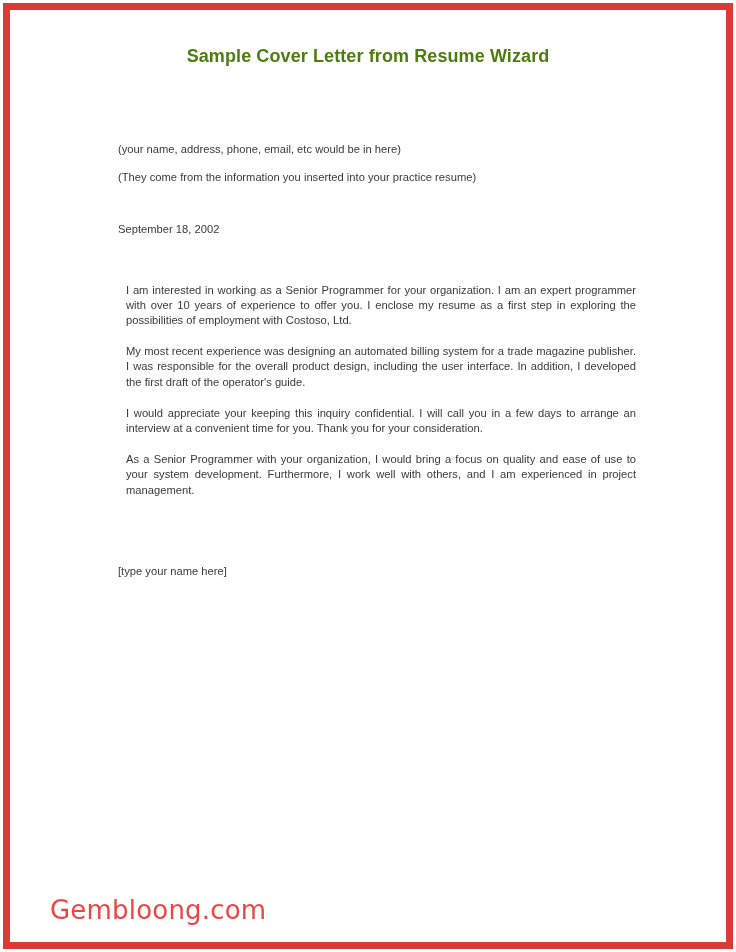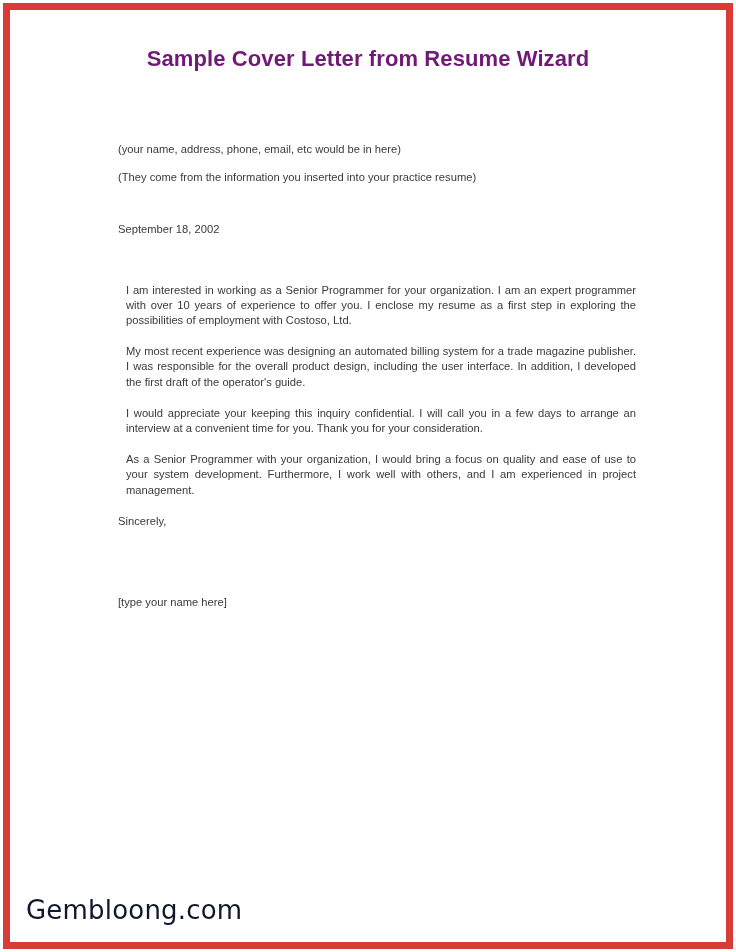--- a/index.html
+++ b/index.html
@@ -39,22 +39,22 @@
     background: #ffffff;
   }
 
   
   #doc-title {
     position: absolute;
     left: 0;
     right: 0;
     top: 36px;
     text-align: center;
-    color: #701a75;
-    font-size: 22px;
+    color: #4d7c0f;
+    font-size: 18px;
     font-weight: bold;
     letter-spacing: 0.1px;
     font-family: "Liberation Sans", sans-serif;
   }
 
   
   #letter-body {
     position: absolute;
     left: 104px;
     top: 132px;
@@ -79,23 +79,23 @@
   }
   .para:last-child { margin-bottom: 0; }
 
   .spacer-md { height: 21px; }
   .spacer-lg { height: 32px; }
   .spacer-sig { height: 50px; }
 
   
   #watermark {
     position: absolute;
-    left: 16px;
+    left: 40px;
     bottom: 17px;
-    color: #0f172a;
+    color: #ef4444;
     font-size: 26px;
     font-weight: normal;
     letter-spacing: 0.2px;
     font-family: "DejaVu Sans", sans-serif;
     white-space: nowrap;
   }
 </style>
 </head>
 <body>
 
@@ -119,21 +119,20 @@
         <div class="spacer-lg"></div>
 
         <p class="para">I am interested in working as a Senior Programmer for your organization. I am an expert programmer with over 10 years of experience to offer you. I enclose my resume as a first step in exploring the possibilities of employment with Costoso, Ltd.</p>
 
         <p class="para">My most recent experience was designing an automated billing system for a trade magazine publisher. I was responsible for the overall product design, including the user interface. In addition, I developed the first draft of the operator's guide.</p>
 
         <p class="para">I would appreciate your keeping this inquiry confidential. I will call you in a few days to arrange an interview at a convenient time for you. Thank you for your consideration.</p>
 
         <p class="para">As a Senior Programmer with your organization, I would bring a focus on quality and ease of use to your system development. Furthermore, I work well with others, and I am experienced in project management.</p>
 
-        <div class="line-block">Sincerely,</div>
 
         <div class="spacer-sig"></div>
 
         <div class="line-block">[type your name here]</div>
 
       </div>
 
       <div id="watermark">Gembloong.com</div>
 
     </div>

